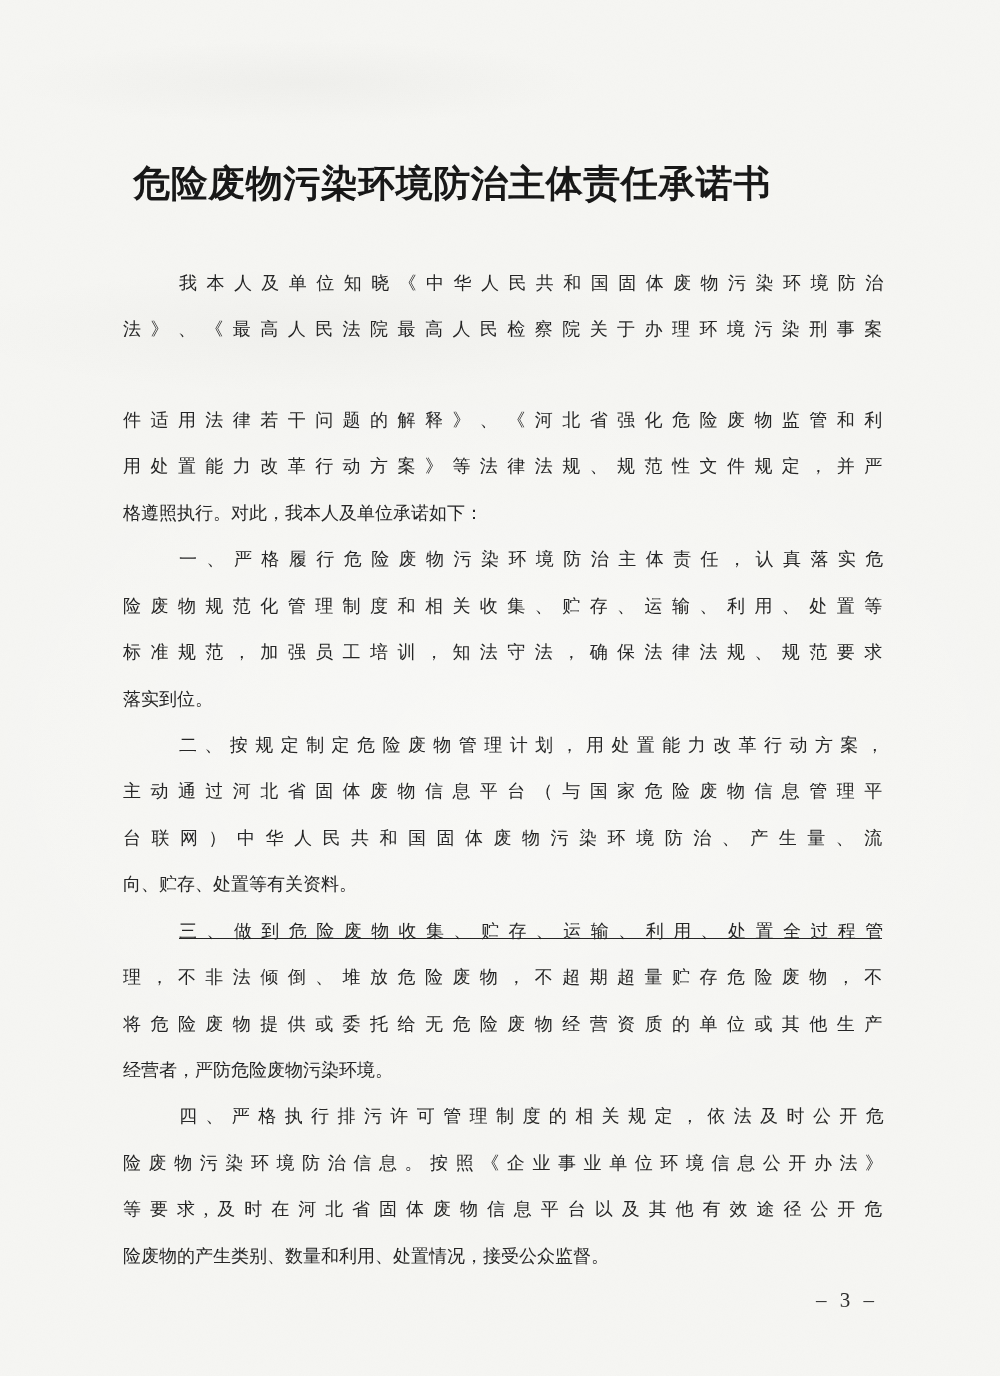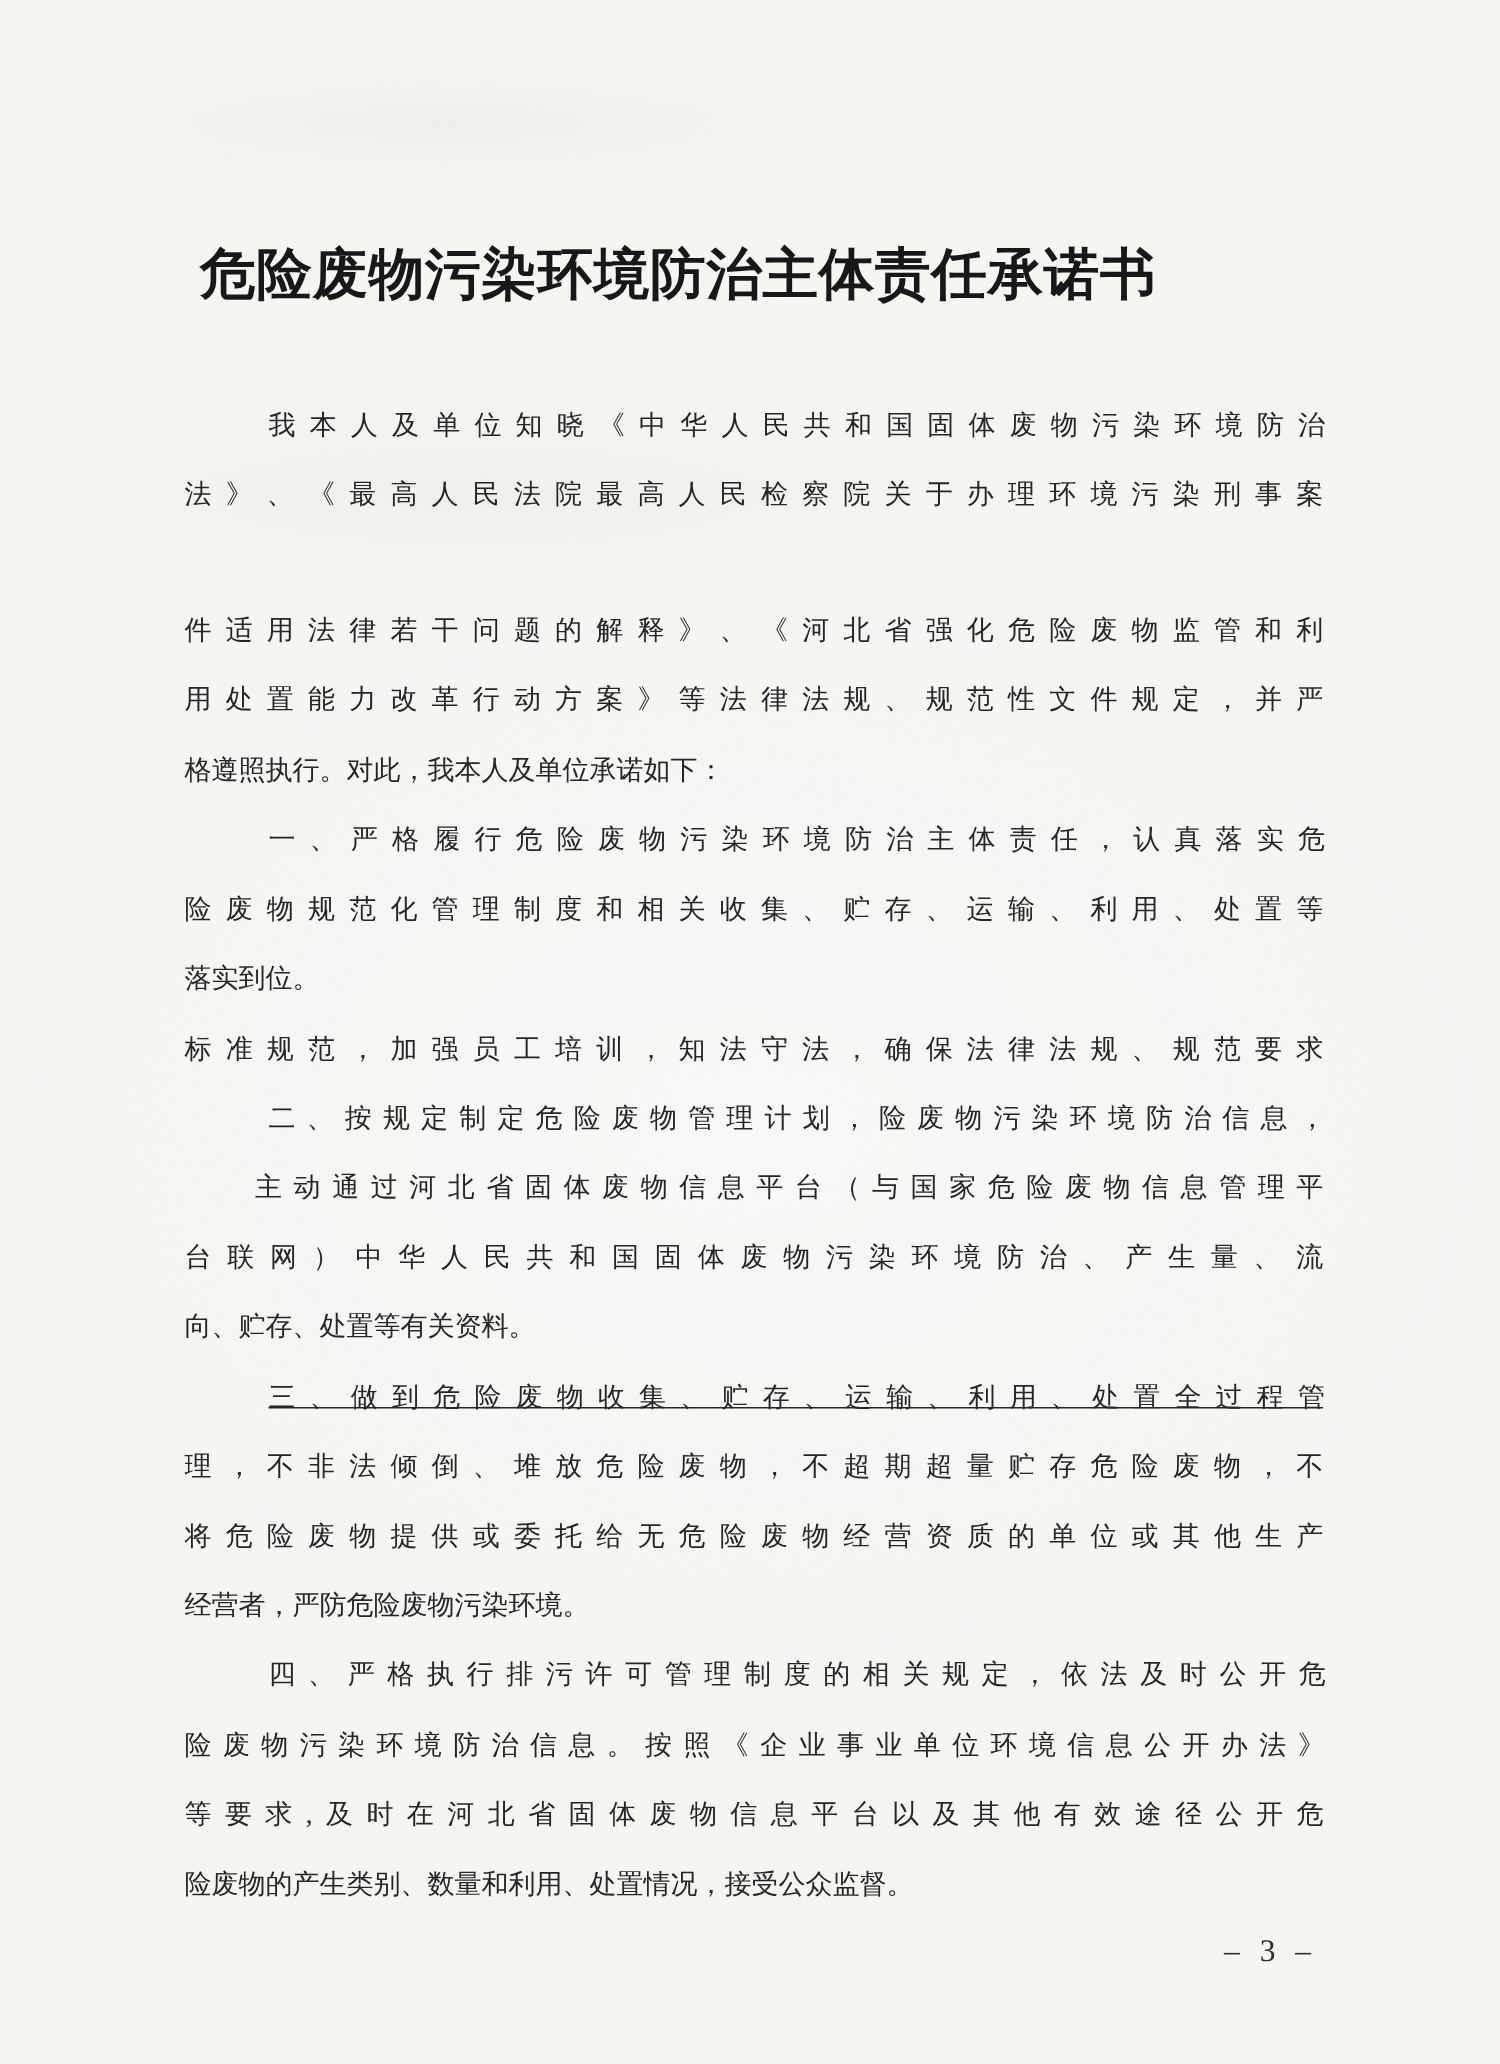--- a/index.html
+++ b/index.html
@@ -81,24 +81,24 @@
   <h1 class="title">危险废物污染环境防治主体责任承诺书</h1>
 
   <div class="docbody">
       <div class="ln ind j" style="letter-spacing: -1.30769px;">我本人及单位知晓《中华人民共和国固体废物污染环境防治</div>
       <div class="ln j" style="letter-spacing: -0.196429px;">法》、《最高人民法院最高人民检察院关于办理环境污染刑事案</div>
       <div class="ln j" style="letter-spacing: -0.196429px; margin-top: 44px;">件适用法律若干问题的解释》、《河北省强化危险废物监管和利</div>
       <div class="ln j" style="letter-spacing: -0.196429px;">用处置能力改革行动方案》等法律法规、规范性文件规定，并严</div>
       <div class="ln">格遵照执行。对此，我本人及单位承诺如下：</div>
       <div class="ln ind j" style="letter-spacing: -1.30769px;">一、严格履行危险废物污染环境防治主体责任，认真落实危</div>
       <div class="ln j" style="letter-spacing: -0.196429px;">险废物规范化管理制度和相关收集、贮存、运输、利用、处置等</div>
+      <div class="ln j" style="letter-spacing: -0.196429px;">标准规范，加强员工培训，知法守法，确保法律法规、规范要求</div>
       <div class="ln">落实到位。</div>
-      <div class="ln j" style="letter-spacing: -0.196429px;">标准规范，加强员工培训，知法守法，确保法律法规、规范要求</div>
-      <div class="ln ind j" style="letter-spacing: -1.77778px;">二、按规定制定危险废物管理计划，险废物污染环境防治信息，</div>
-      <div class="ln j" style="letter-spacing: -0.196429px; margin-left: 47px;">主动通过河北省固体废物信息平台（与国家危险废物信息管理平</div>
+      <div class="ln ind j" style="letter-spacing: -1.77778px;">二、按规定制定危险废物管理计划，用处置能力改革行动方案，</div>
+      <div class="ln j" style="letter-spacing: -0.196429px;">主动通过河北省固体废物信息平台（与国家危险废物信息管理平</div>
       <div class="ln j" style="letter-spacing: -0.196429px;">台联网）中华人民共和国固体废物污染环境防治、产生量、流</div>
       <div class="ln">向、贮存、处置等有关资料。</div>
       <div class="ln ind j" style="letter-spacing: -1.30769px; text-decoration: underline;">三、做到危险废物收集、贮存、运输、利用、处置全过程管</div>
       <div class="ln j" style="letter-spacing: -0.196429px;">理，不非法倾倒、堆放危险废物，不超期超量贮存危险废物，不</div>
       <div class="ln j" style="letter-spacing: -0.196429px;">将危险废物提供或委托给无危险废物经营资质的单位或其他生产</div>
       <div class="ln">经营者，严防危险废物污染环境。</div>
       <div class="ln ind j" style="letter-spacing: -1.77778px;">四、严格执行排污许可管理制度的相关规定，依法及时公开危</div>
       <div class="ln j" style="letter-spacing: -1.1px;">险废物污染环境防治信息。按照《企业事业单位环境信息公开办法》</div>
       <div class="ln j" style="letter-spacing: -0.310345px;">等要求,及时在河北省固体废物信息平台以及其他有效途径公开危</div>
       <div class="ln">险废物的产生类别、数量和利用、处置情况，接受公众监督。</div>

